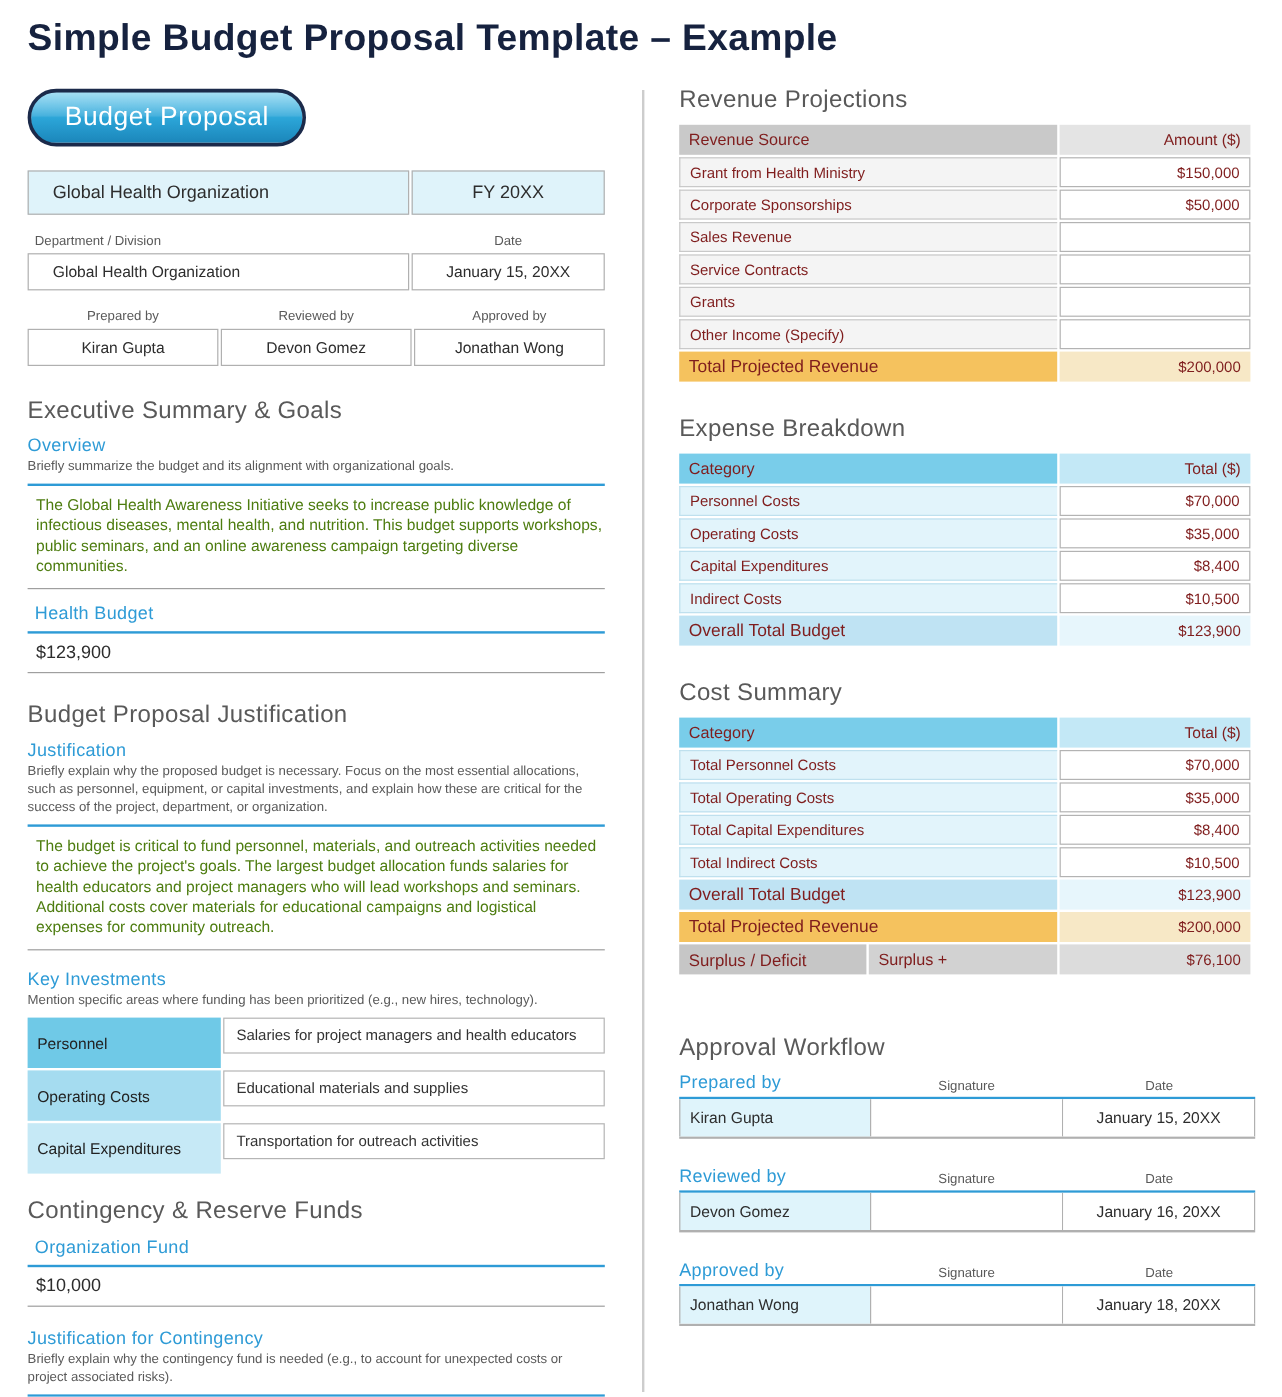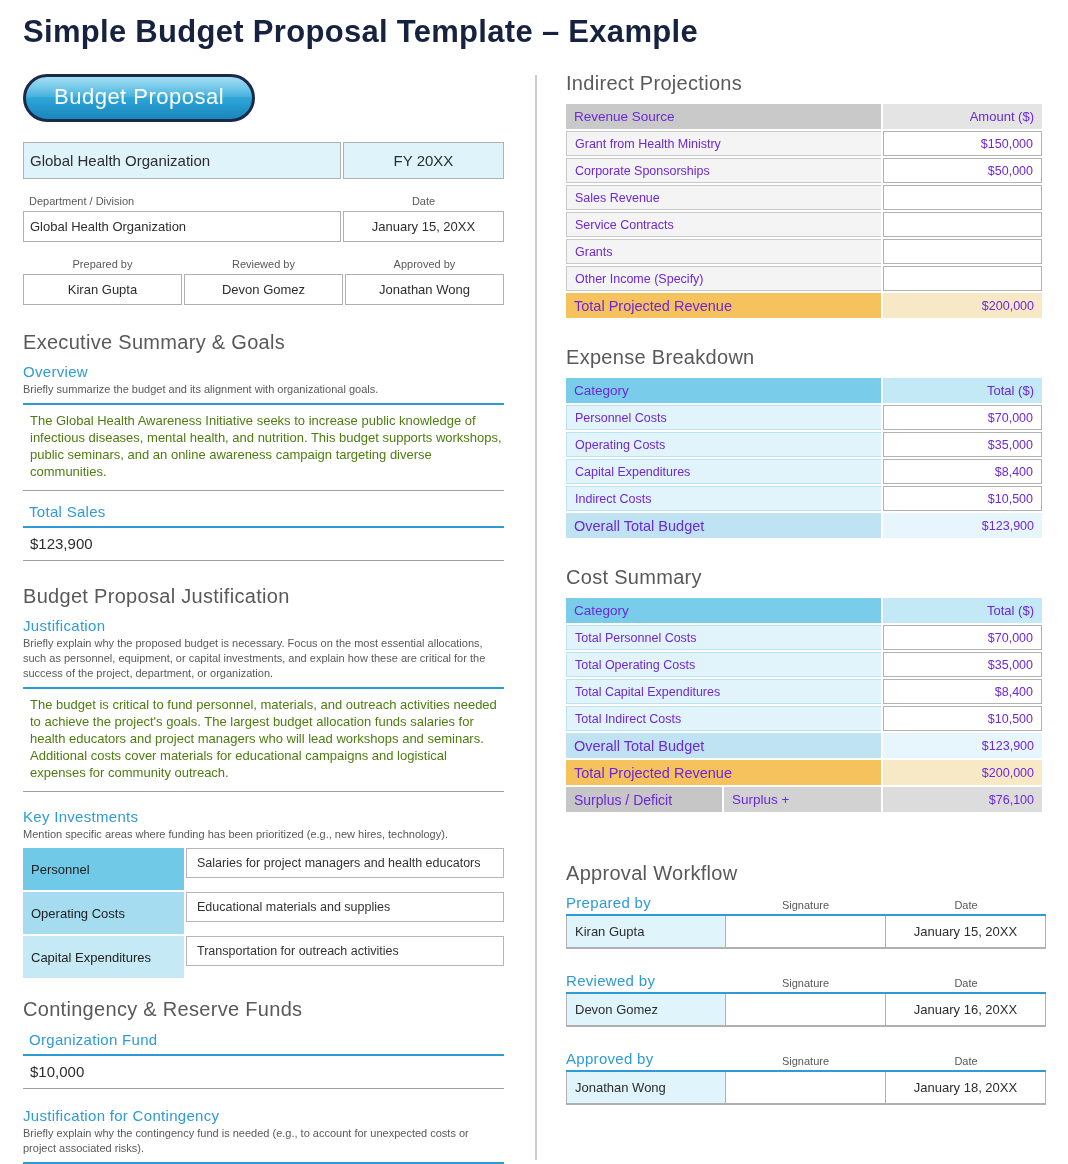--- a/index.html
+++ b/index.html
@@ -31,21 +31,21 @@
   .flabel.w2 { width:318px; padding-left:6px; }
   .flabel.w1 { width:161px; text-align:center; }
   .flabel.w3 { width:159px; text-align:center; }
   .frow { display:flex; gap:2px; }
   .fcell {
     border:1px solid #b0b0b0; background:#fff; display:flex; align-items:center;
     font-size:15px; color:#2d2d2d; height:31px;
   }
   .frow.tall .fcell { height:37px; }
   .fcell.blue { background:#dff3fa; }
-  .fcell.w2 { width:318px; padding-left:6px; }
+  .fcell.w2 { width:318px; padding-left:20px; }
   .fcell.w1 { width:161px; justify-content:center; }
   .fcell.w3 { width:159px; justify-content:center; } .gap16 { height:16px; }
 
   
   .h2 { font-size:20px; font-weight:400; color:#595959; letter-spacing:.3px; }
   .h3 { font-size:15px; font-weight:400; color:#2e9bd6; letter-spacing:.3px; }
   .hint { font-size:11px; color:#595959; line-height:1.35; margin-top:2px; }
   .hr-blue { border:none; border-top:2px solid #2e9bd6; margin:6px 0; }
   .hr-gray { border:none; border-top:1px solid #9f9f9f; }
   .body-text { font-size:13px; color:#4d7c0f; line-height:1.3; padding-left:7px; margin:8px 0 10px 0; }
@@ -60,21 +60,21 @@
     padding-left:8px; font-size:13px; color:#222;
   }
   .ki-c0 { background:#6fc9e7; } .ki-c1 { background:#a5dcf0; } .ki-c2 { background:#c6e9f6; }
   .ki-desc {
     flex:1; height:30px; display:flex; align-items:center; padding-left:10px;
     font-size:12.5px; color:#333; background:#fff; border:1px solid #b5b5b5;
   }
 
   
   .t { border-collapse:separate; border-spacing:2px; width:480px; margin:7px 0 0 -2px; }
-  .t td, .t th { height:25px; font-weight:400; font-size:12.5px; color:#6d28d9; padding:2px 8px; }
+  .t td, .t th { height:25px; font-weight:400; font-size:12.5px; color:#7f1d1d; padding:2px 8px; }
   .t .lbl { text-align:left; }
   .t .amt { text-align:right; background:#fff; border:1px solid #b3b3b3; }
   .t th.hl { text-align:left; font-size:13.5px; }
   .t th.hc { text-align:right; font-size:13px; }
   .gh  { background:#c9c9c9; color:#2d2d2d; }
   .ghl { background:#e4e4e4; color:#2d2d2d; }
   .rowgray { background:#f4f4f4; border:1px solid #c9c9c9; border-right:none; }
   .bh  { background:#79cdea; color:#2d2d2d; }
   .bhl { background:#c3e8f6; color:#2d2d2d; }
   .rowblue { background:#e2f4fb; border:1px solid #bfe0ee; border-right:none; }
@@ -136,21 +136,21 @@
     <div class="fcell w3" style="font-size:13px;">Devon Gomez</div>
     <div class="fcell w3" style="font-size:13px;">Jonathan Wong</div>
   </div>
 
   <div class="h2" style="margin-top:26px;">Executive Summary &amp; Goals</div>
   <div class="h3" style="margin-top:9px;">Overview</div>
   <div class="hint">Briefly summarize the budget and its alignment with organizational goals.</div>
   <hr class="hr-blue">
   <div class="body-text">The Global Health Awareness Initiative seeks to increase public knowledge of infectious diseases, mental health, and nutrition. This budget supports workshops, public seminars, and an online awareness campaign targeting diverse communities.</div>
   <hr class="hr-gray">
-  <div class="h3 indent" style="margin-top:12px;">Total Sales</div>
+  <div class="h3 indent" style="margin-top:12px;">Health Budget</div>
   <hr class="hr-blue">
   <div class="value-text">$123,900</div>
   <hr class="hr-gray">
 
   <div class="h2" style="margin-top:24px;">Budget Proposal Justification</div>
   <div class="h3" style="margin-top:9px;">Justification</div>
   <div class="hint">Briefly explain why the proposed budget is necessary. Focus on the most essential allocations, such as personnel, equipment, or capital investments, and explain how these are critical for the success of the project, department, or organization.</div>
   <hr class="hr-blue">
   <div class="body-text">The budget is critical to fund personnel, materials, and outreach activities needed to achieve the project's goals. The largest budget allocation funds salaries for health educators and project managers who will lead workshops and seminars. Additional costs cover materials for educational campaigns and logistical expenses for community outreach.</div>
   <hr class="hr-gray">
@@ -179,21 +179,21 @@
   <hr class="hr-gray">
   <div class="h3" style="margin-top:18px;">Justification for Contingency</div>
   <div class="hint">Briefly explain why the contingency fund is needed (e.g., to account for unexpected costs or project associated risks).</div>
   <hr class="hr-blue">
   <div class="body-text">The contingency fund will account for any unforeseen costs, such as additional outreach locations or unexpected price increases for materials.</div>
   
 </div>
 
 <div class="right-col">
 
-  <div class="h2">Indirect Projections</div>
+  <div class="h2">Revenue Projections</div>
   <table class="t">
     <colgroup>
         <col style="width:316px">
         <col style="width:160px">
       </colgroup>
     <tbody>
         <tr>
       <th class="hl gh">Revenue Source</th>
       <th class="hc ghl">Amount ($)</th>
     </tr>

